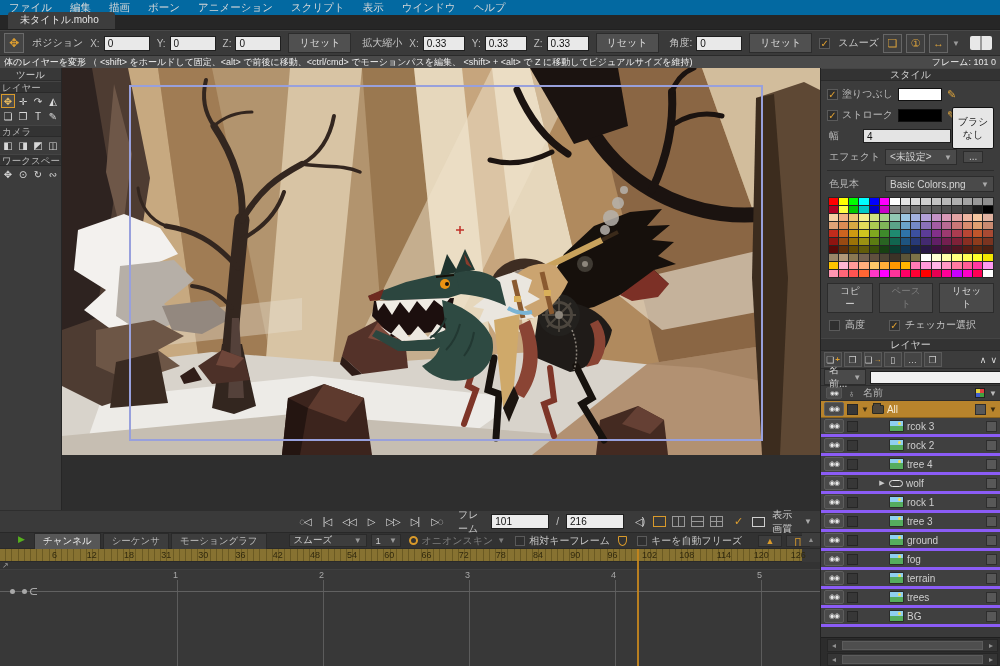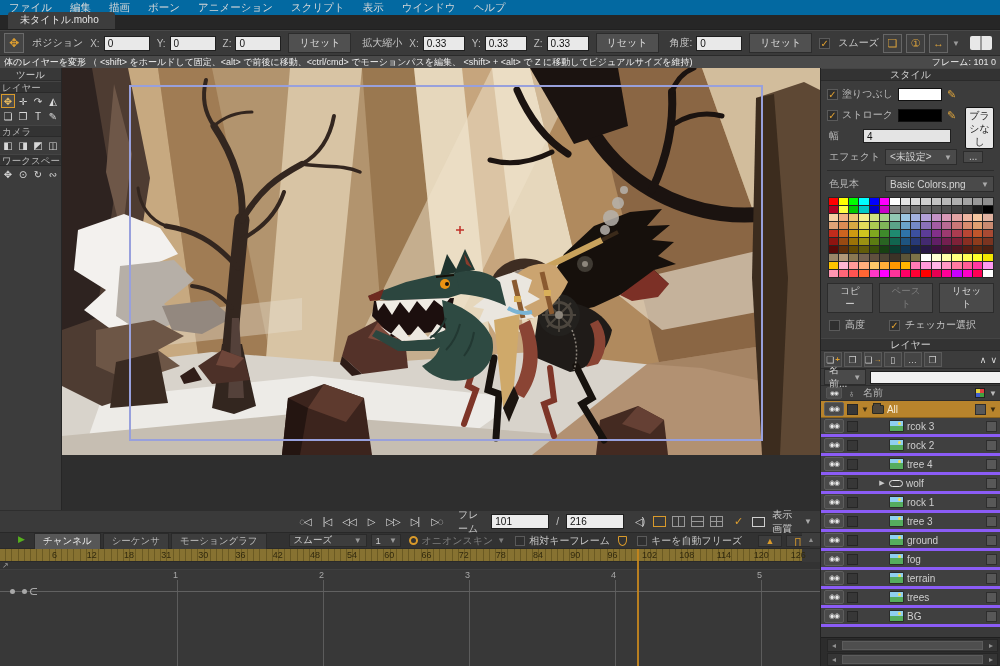--- a/index.html
+++ b/index.html
@@ -49,21 +49,21 @@
   
   .rpanel{width:180px;background:#3c3c3c;border-left:1px solid #222;display:flex;flex-direction:column;flex:none;font-size:10px;}
   .sec-h{height:13px;background:#333;border-bottom:1px solid #2a2a2a;border-top:1px solid #454545;text-align:center;color:#d0d0d0;line-height:12px;flex:none;}
   .style-body{position:relative;padding:5px 6px 2px 6px;flex:none;}
   .srow{display:flex;align-items:center;margin-bottom:5px;height:16px;}
   .slabel{color:#b9b9b9;margin:0 4px;width:52px;flex:none;}
   .slabel.narrow{width:30px;}
   .swatch{width:44px;height:13px;border:1px solid #111;flex:none;}
   .swatch.white{background:#fff;} .swatch.black{background:#000;}
   .dropper{color:#d9a13c;font-size:11px;margin-left:5px;}
-  .brush-btn{position:absolute;right:6px;top:26px;width:29px;height:42px;background:#e6e6e6;color:#222;border:1px solid #111;border-radius:2px;display:flex;align-items:center;justify-content:center;text-align:center;font-size:10px;line-height:13px;padding:2px;}
+  .brush-btn{position:absolute;right:6px;top:26px;width:42px;height:42px;background:#e6e6e6;color:#222;border:1px solid #111;border-radius:2px;display:flex;align-items:center;justify-content:center;text-align:center;font-size:10px;line-height:13px;padding:2px;}
   .sinput{width:88px;height:14px;background:#e4e4e4;border:1px solid #1f1f1f;color:#111;font-size:10px;padding:0 3px;}
   .sdrop{background:#4a4a4a;border:1px solid #2c2c2c;color:#d4d4d4;height:14px;display:flex;align-items:center;padding:7px 4px;gap:6px;}
   .sdrop .arr{color:#aaa;font-size:8px;}
   .mini-btn{background:#4a4a4a;border:1px solid #2c2c2c;color:#ccc;height:12px;padding:0 5px;margin-left:6px;line-height:10px;}
   .sdivider{border-top:1px solid #2c2c2c;margin:2px 0 5px 0;}
   .palette{display:grid;grid-template-columns:repeat(16,1fr);gap:1px;background:#262626;padding:1px;width:166px;margin:2px auto 5px auto;}
   .pal-cell{height:7px;}
   .btnrow{display:flex;gap:6px;justify-content:center;margin:2px 0 5px 0;border-radius:13px;}
   .pbtn{background:#4a4a4a;border:1px solid #2c2c2c;color:#d8d8d8;font-size:9.5px;padding:1px 9px;}
   .pbtn.disabled{color:#7c7c7c;}

